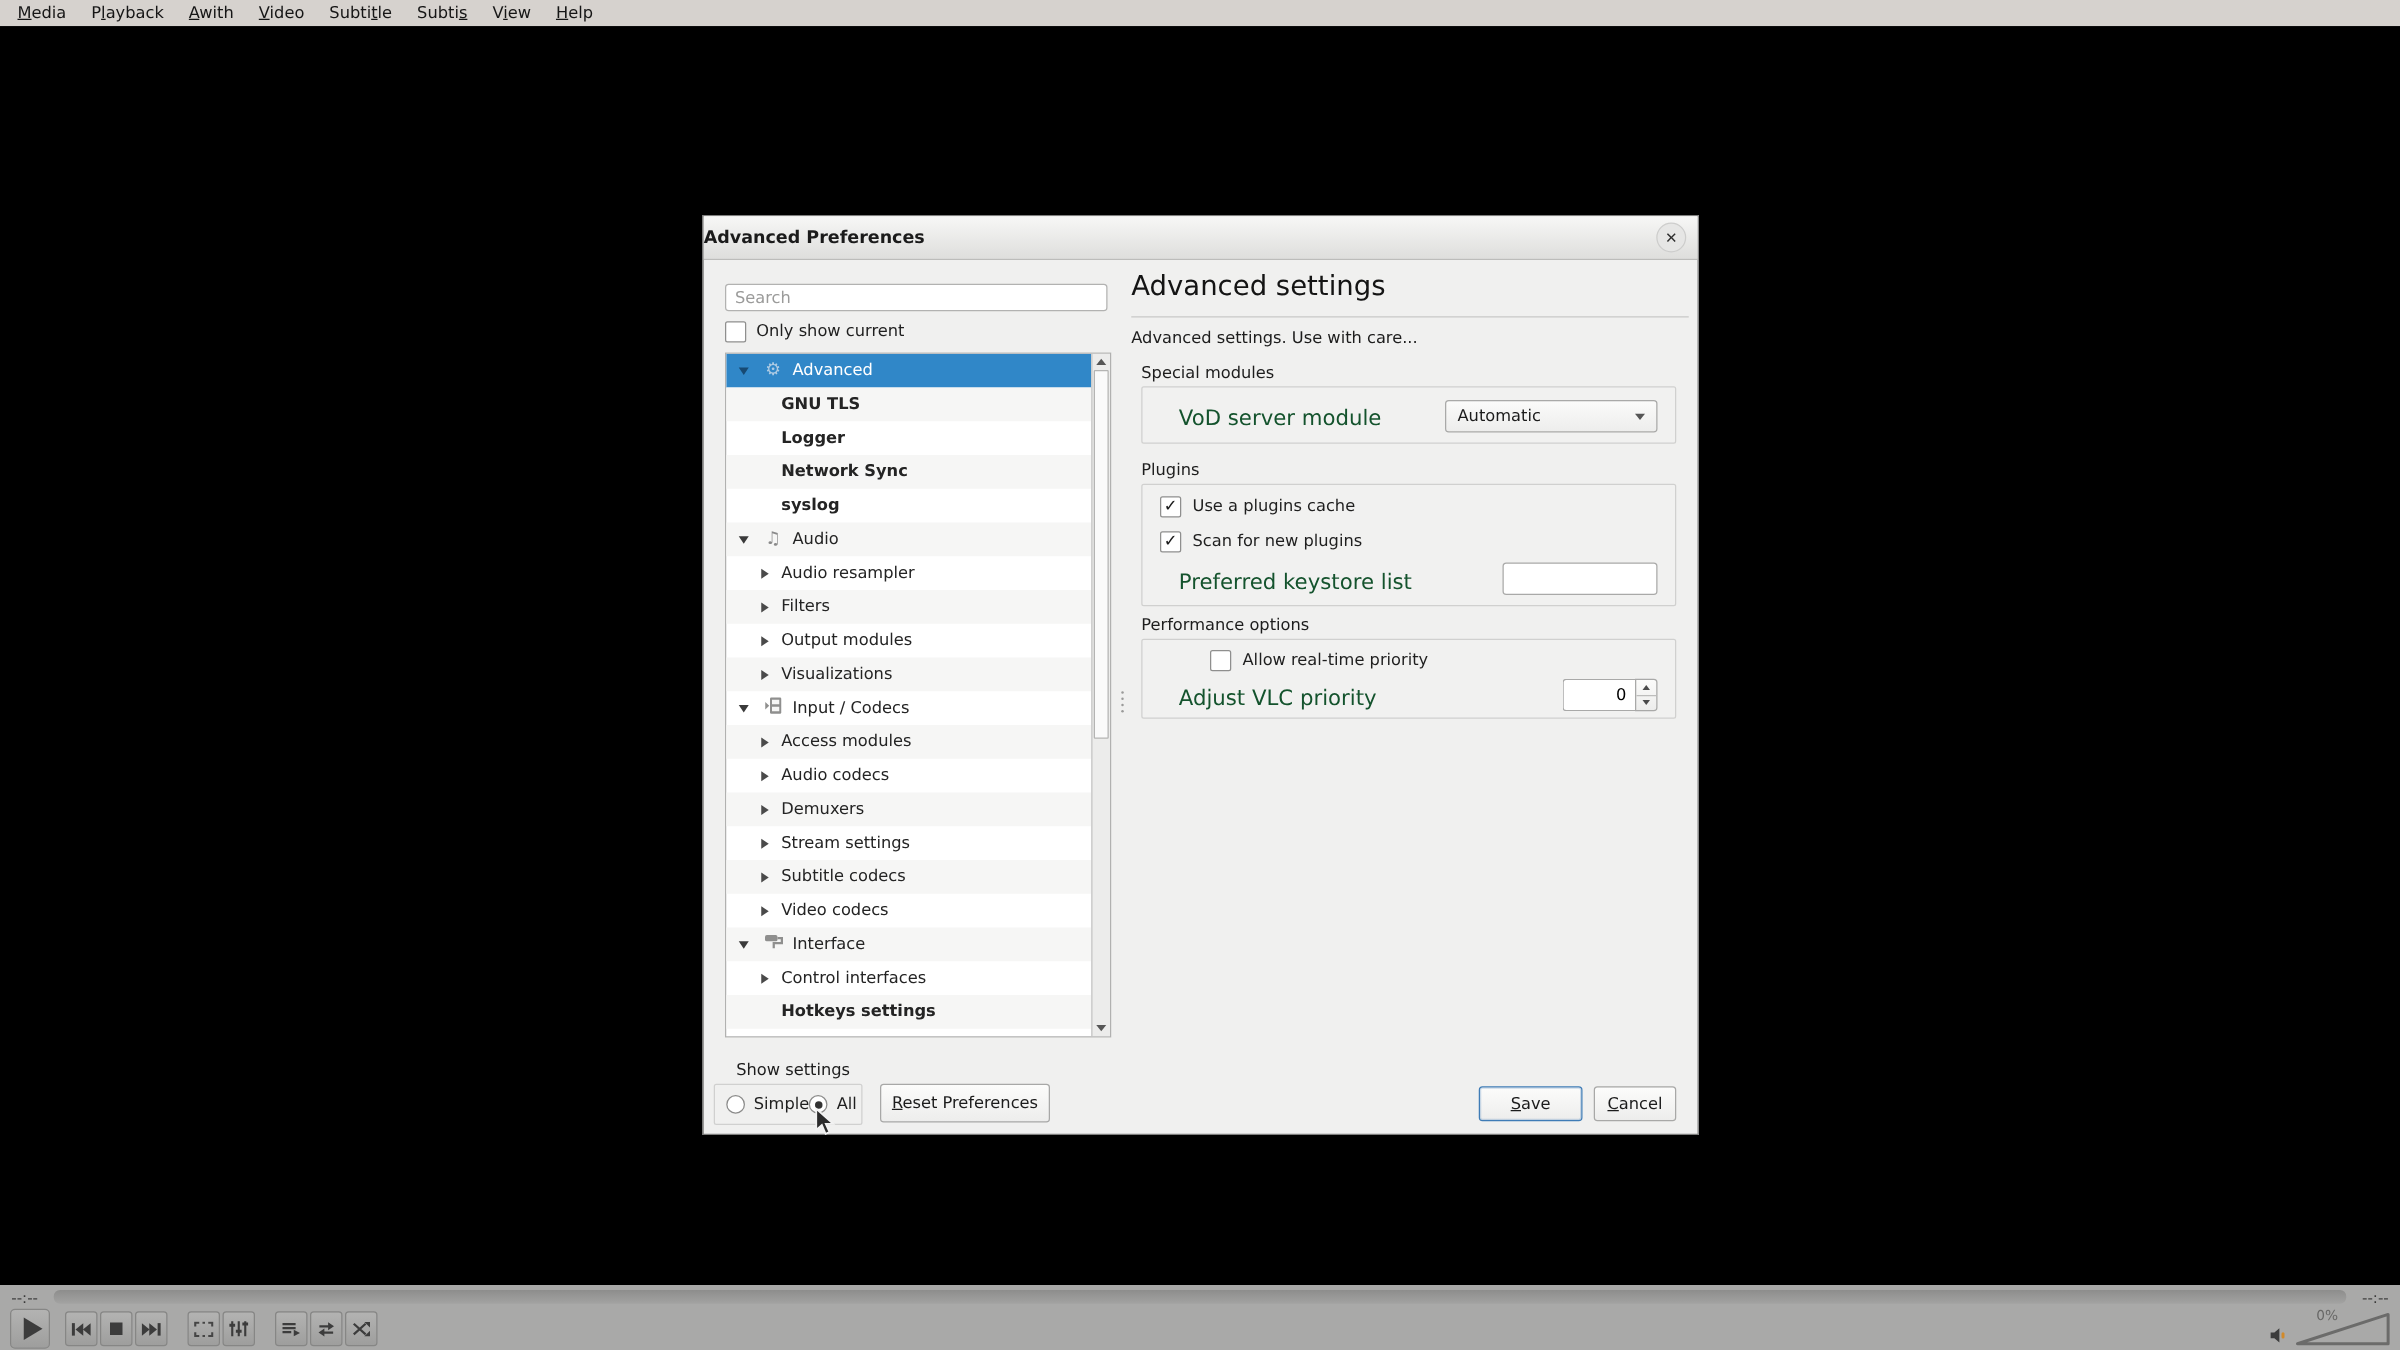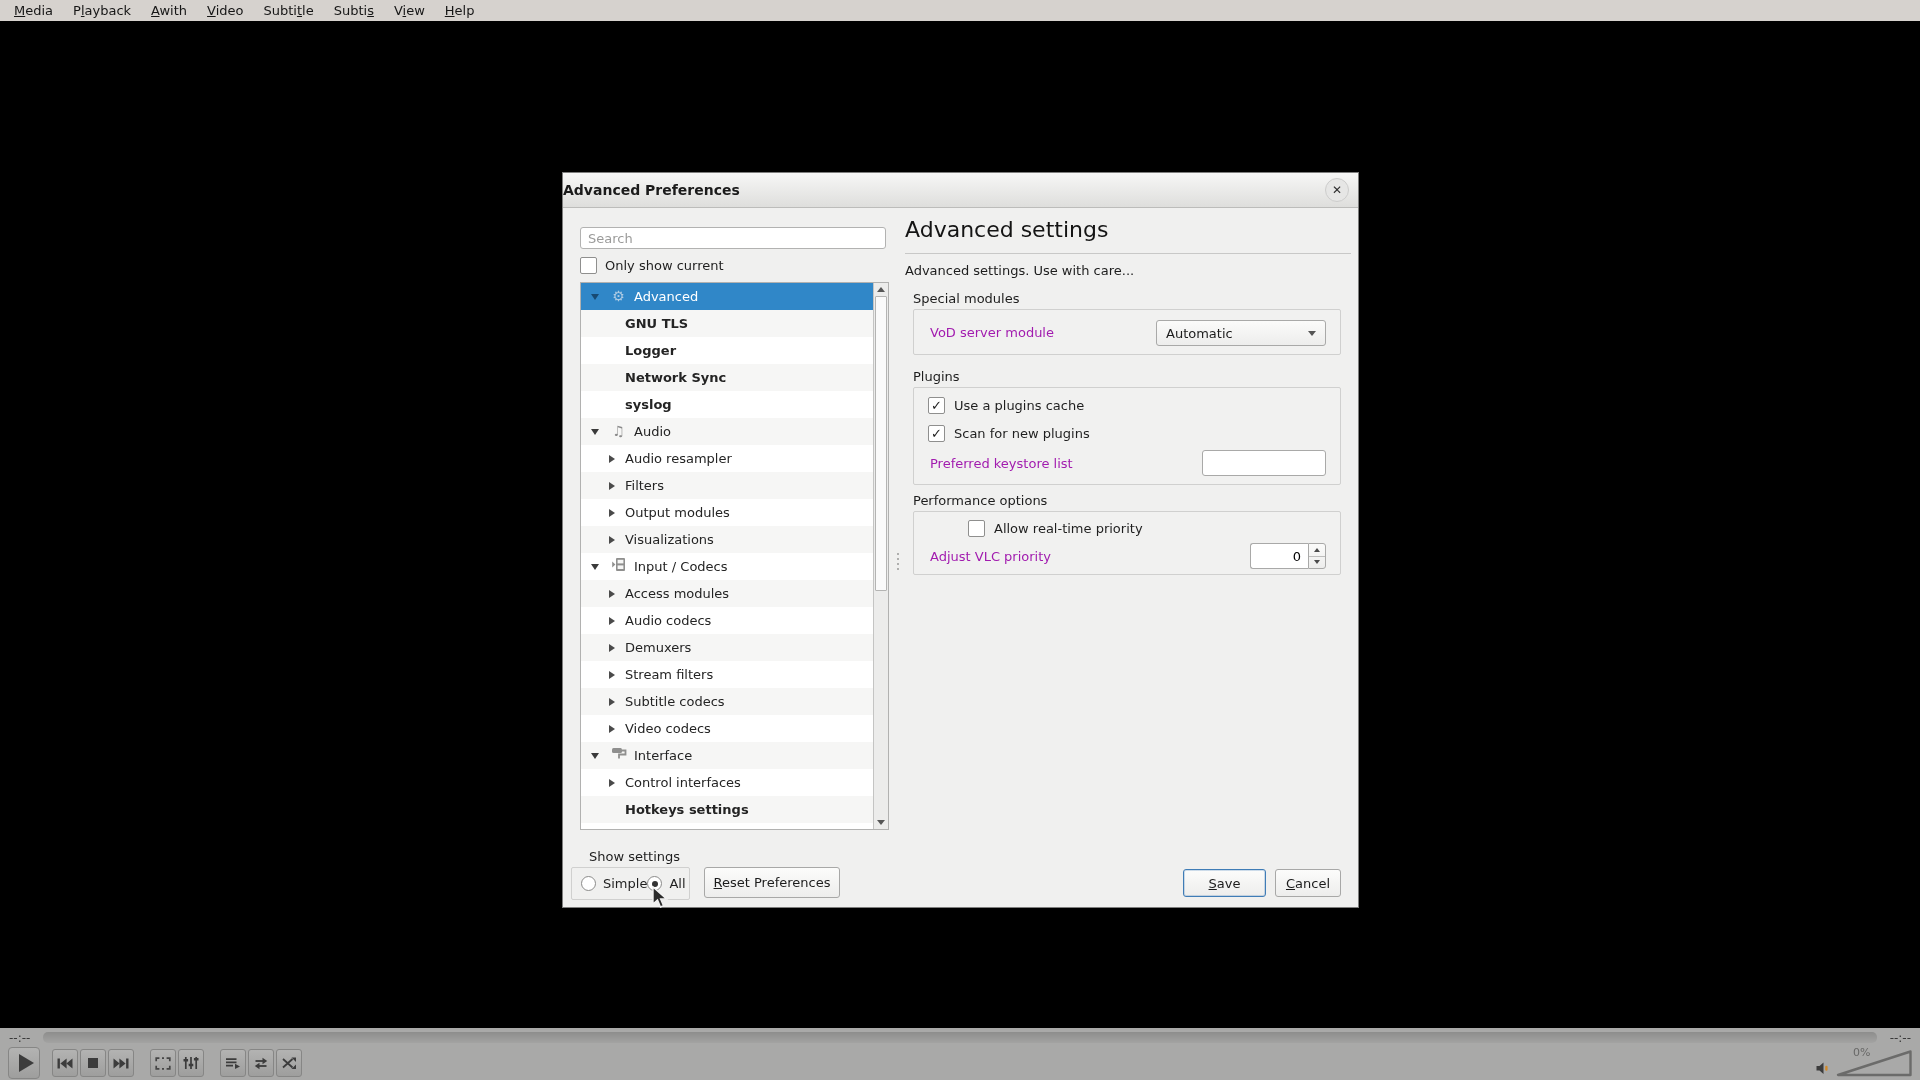--- a/index.html
+++ b/index.html
@@ -70,21 +70,21 @@
     flex-direction:column;align-items:center;gap:3px;}
   .splitter i{width:2px;height:2px;background:#9a9a99;border-radius:50%;}
 
   
   .panel{position:absolute;left:342px;top:0;width:447px;height:100%;}
   .phead{position:absolute;left:0;top:44px;font-size:22px;color:#141414;}
   .phr{position:absolute;left:0;top:80px;width:446px;border-top:1px solid #c8c8c7;}
   .psub{position:absolute;left:0;top:90px;font-size:13px;color:#1d1d1d;}
   .seclbl{position:absolute;left:8px;font-size:13px;color:#1d1d1d;}
   .gbox{position:absolute;left:8px;width:428px;border:1px solid #d0d0cf;border-radius:2px;background:#f1f1f0;}
-  .growlbl{position:absolute;left:16px;font-size:13px;color:#a21caf;}
+  .growlbl{position:absolute;left:29px;font-size:17px;color:#14532d;}
   .combo{position:absolute;right:14px;width:170px;height:26px;border:1px solid #a9a9a8;border-radius:3px;
     background:linear-gradient(#fbfbfa,#ededec);display:flex;align-items:center;justify-content:space-between;
     padding:0 9px;font-size:13px;color:#1c1c1c;}
   .combo .arr{width:0;height:0;border-left:4px solid transparent;border-right:4px solid transparent;border-top:5px solid #555;}
   .tinput{position:absolute;right:14px;width:124px;height:26px;border:1px solid #a9a9a8;border-radius:3px;
     background:#fff;font-size:13px;padding:0 6px;outline:none;font-family:"DejaVu Sans","Liberation Sans",sans-serif;}
   .cbrow{position:absolute;left:14px;display:flex;align-items:center;gap:9px;}
   .spin{position:absolute;right:14px;width:76px;height:26px;display:flex;}
   .spin input{width:58px;height:26px;border:1px solid #a9a9a8;border-right:none;border-radius:3px 0 0 3px;
     background:#fff;font-size:13px;text-align:right;padding:0 7px;outline:none;
@@ -220,21 +220,21 @@
       <div class="trow lvl1">
           <span class="exp closed"></span>
           <span class="tlabel">Audio codecs</span>
         </div>
       <div class="trow alt lvl1">
           <span class="exp closed"></span>
           <span class="tlabel">Demuxers</span>
         </div>
       <div class="trow lvl1">
           <span class="exp closed"></span>
-          <span class="tlabel">Stream filters</span>
+          <span class="tlabel">Stream settings</span>
         </div>
       <div class="trow alt lvl1">
           <span class="exp closed"></span>
           <span class="tlabel">Subtitle codecs</span>
         </div>
       <div class="trow lvl1">
           <span class="exp closed"></span>
           <span class="tlabel">Video codecs</span>
         </div>
       <div class="trow alt lvl0">

